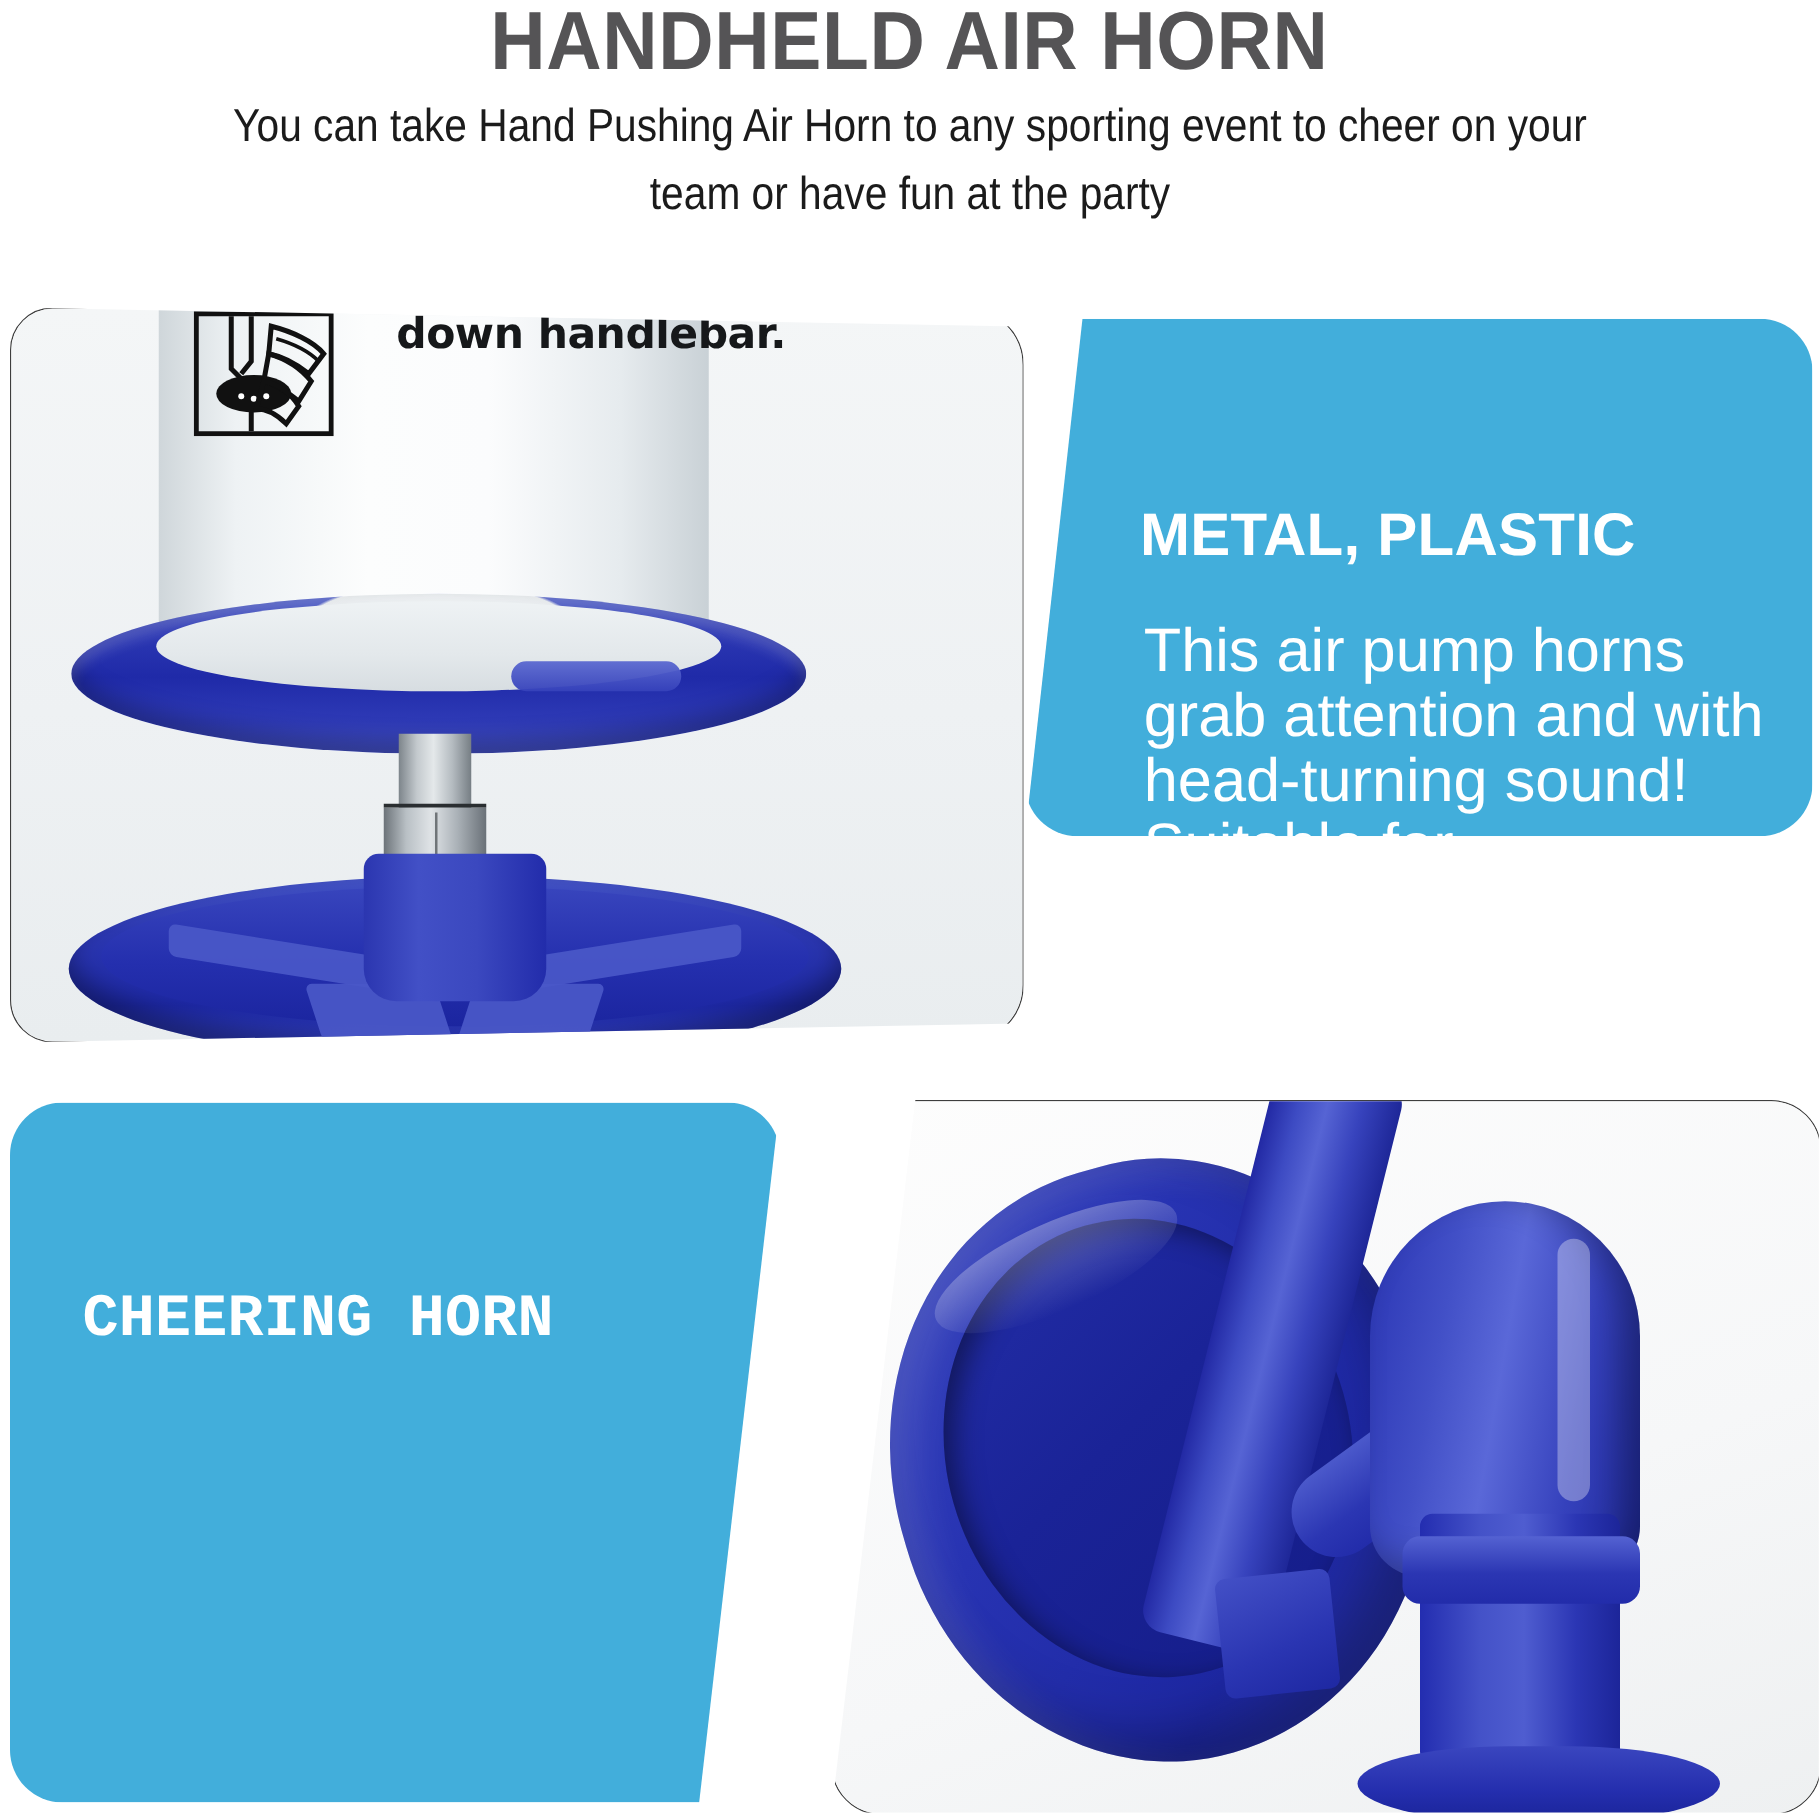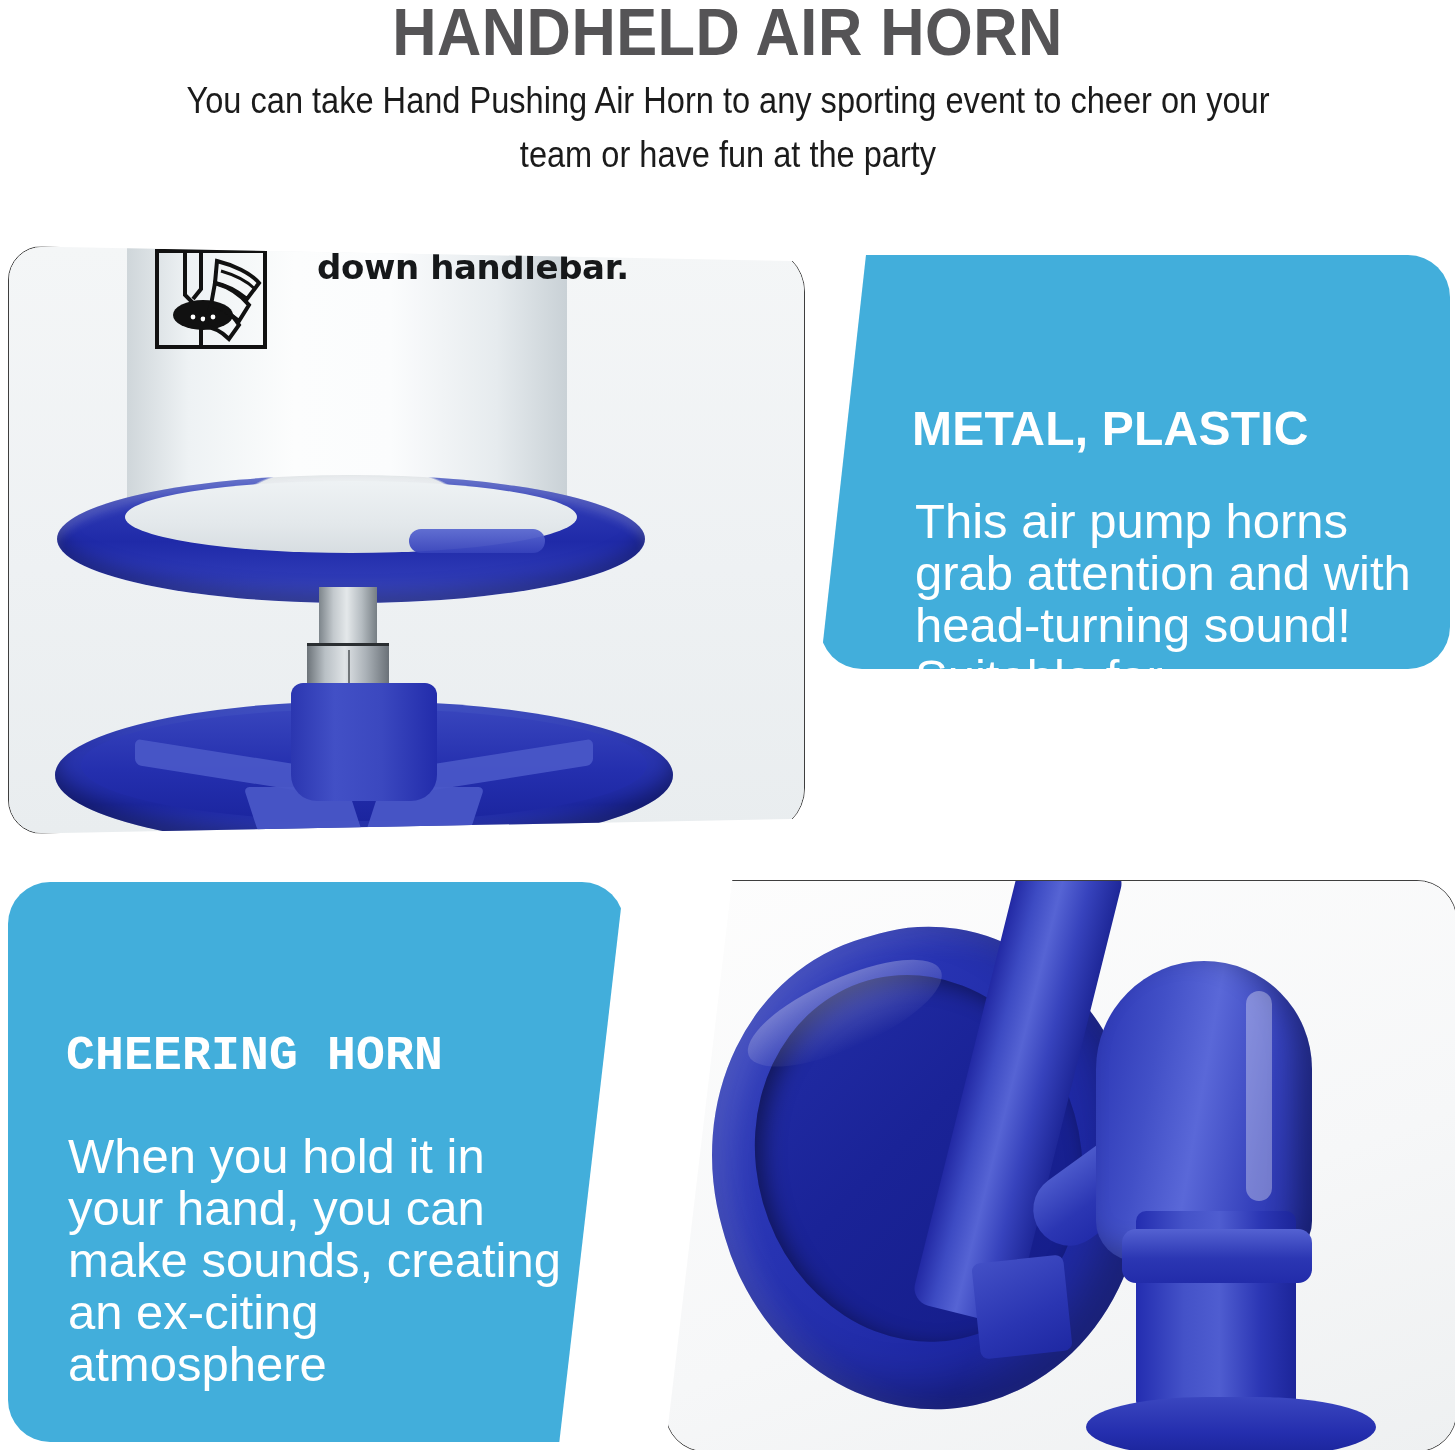--- a/index.html
+++ b/index.html
@@ -51,20 +51,21 @@
   .card-p{
     font-size:49px;font-weight:400;line-height:52px;
     margin:0;
   }
 
   
   #p1{
     left:8px;top:246px;width:795px;height:586px;
     border-radius:34px 46px 46px 34px;
     clip-path: polygon(0 0, 100% 2.6%, 100% 97.4%, 0 100%);
+    padding-left: 14px;
   }
   #p1 .scene{position:absolute;inset:0;background:
      linear-gradient(180deg,#f4f6f7 0%,#eef1f3 55%,#e9edef 100%);}
 
   
   .cyl{
     position:absolute;left:118px;top:-6px;width:440px;height:268px;
     background:linear-gradient(90deg,#cfd6da 0%,#eef2f4 14%,#fcfdfd 38%,
                #fbfcfd 60%,#e6ebee 84%,#c9d1d6 100%);
     border-radius:4px;
@@ -302,21 +303,20 @@
     </div>
   </div>
 
   <div class="panel card" id="p2">
     <h2 class="card-h">METAL, PLASTIC</h2>
     <p class="card-p">This air pump horns grab attention and with head-turning sound! Suitable for celebrations</p>
   </div>
 
   <div class="panel card" id="p3">
     <h2 class="card-h">CHEERING HORN</h2>
-    <p class="card-p">When you hold it in your hand, you can make sounds, creating an ex-citing atmosphere</p>
   </div>
 
   <div class="panel photo" id="p4">
     <div class="scene">
       <div class="bowl">
         <div class="bowl-in"></div>
         <div class="bowl-hl"></div>
       </div>
       <div class="shaft"></div>
       <div class="arm"></div>

